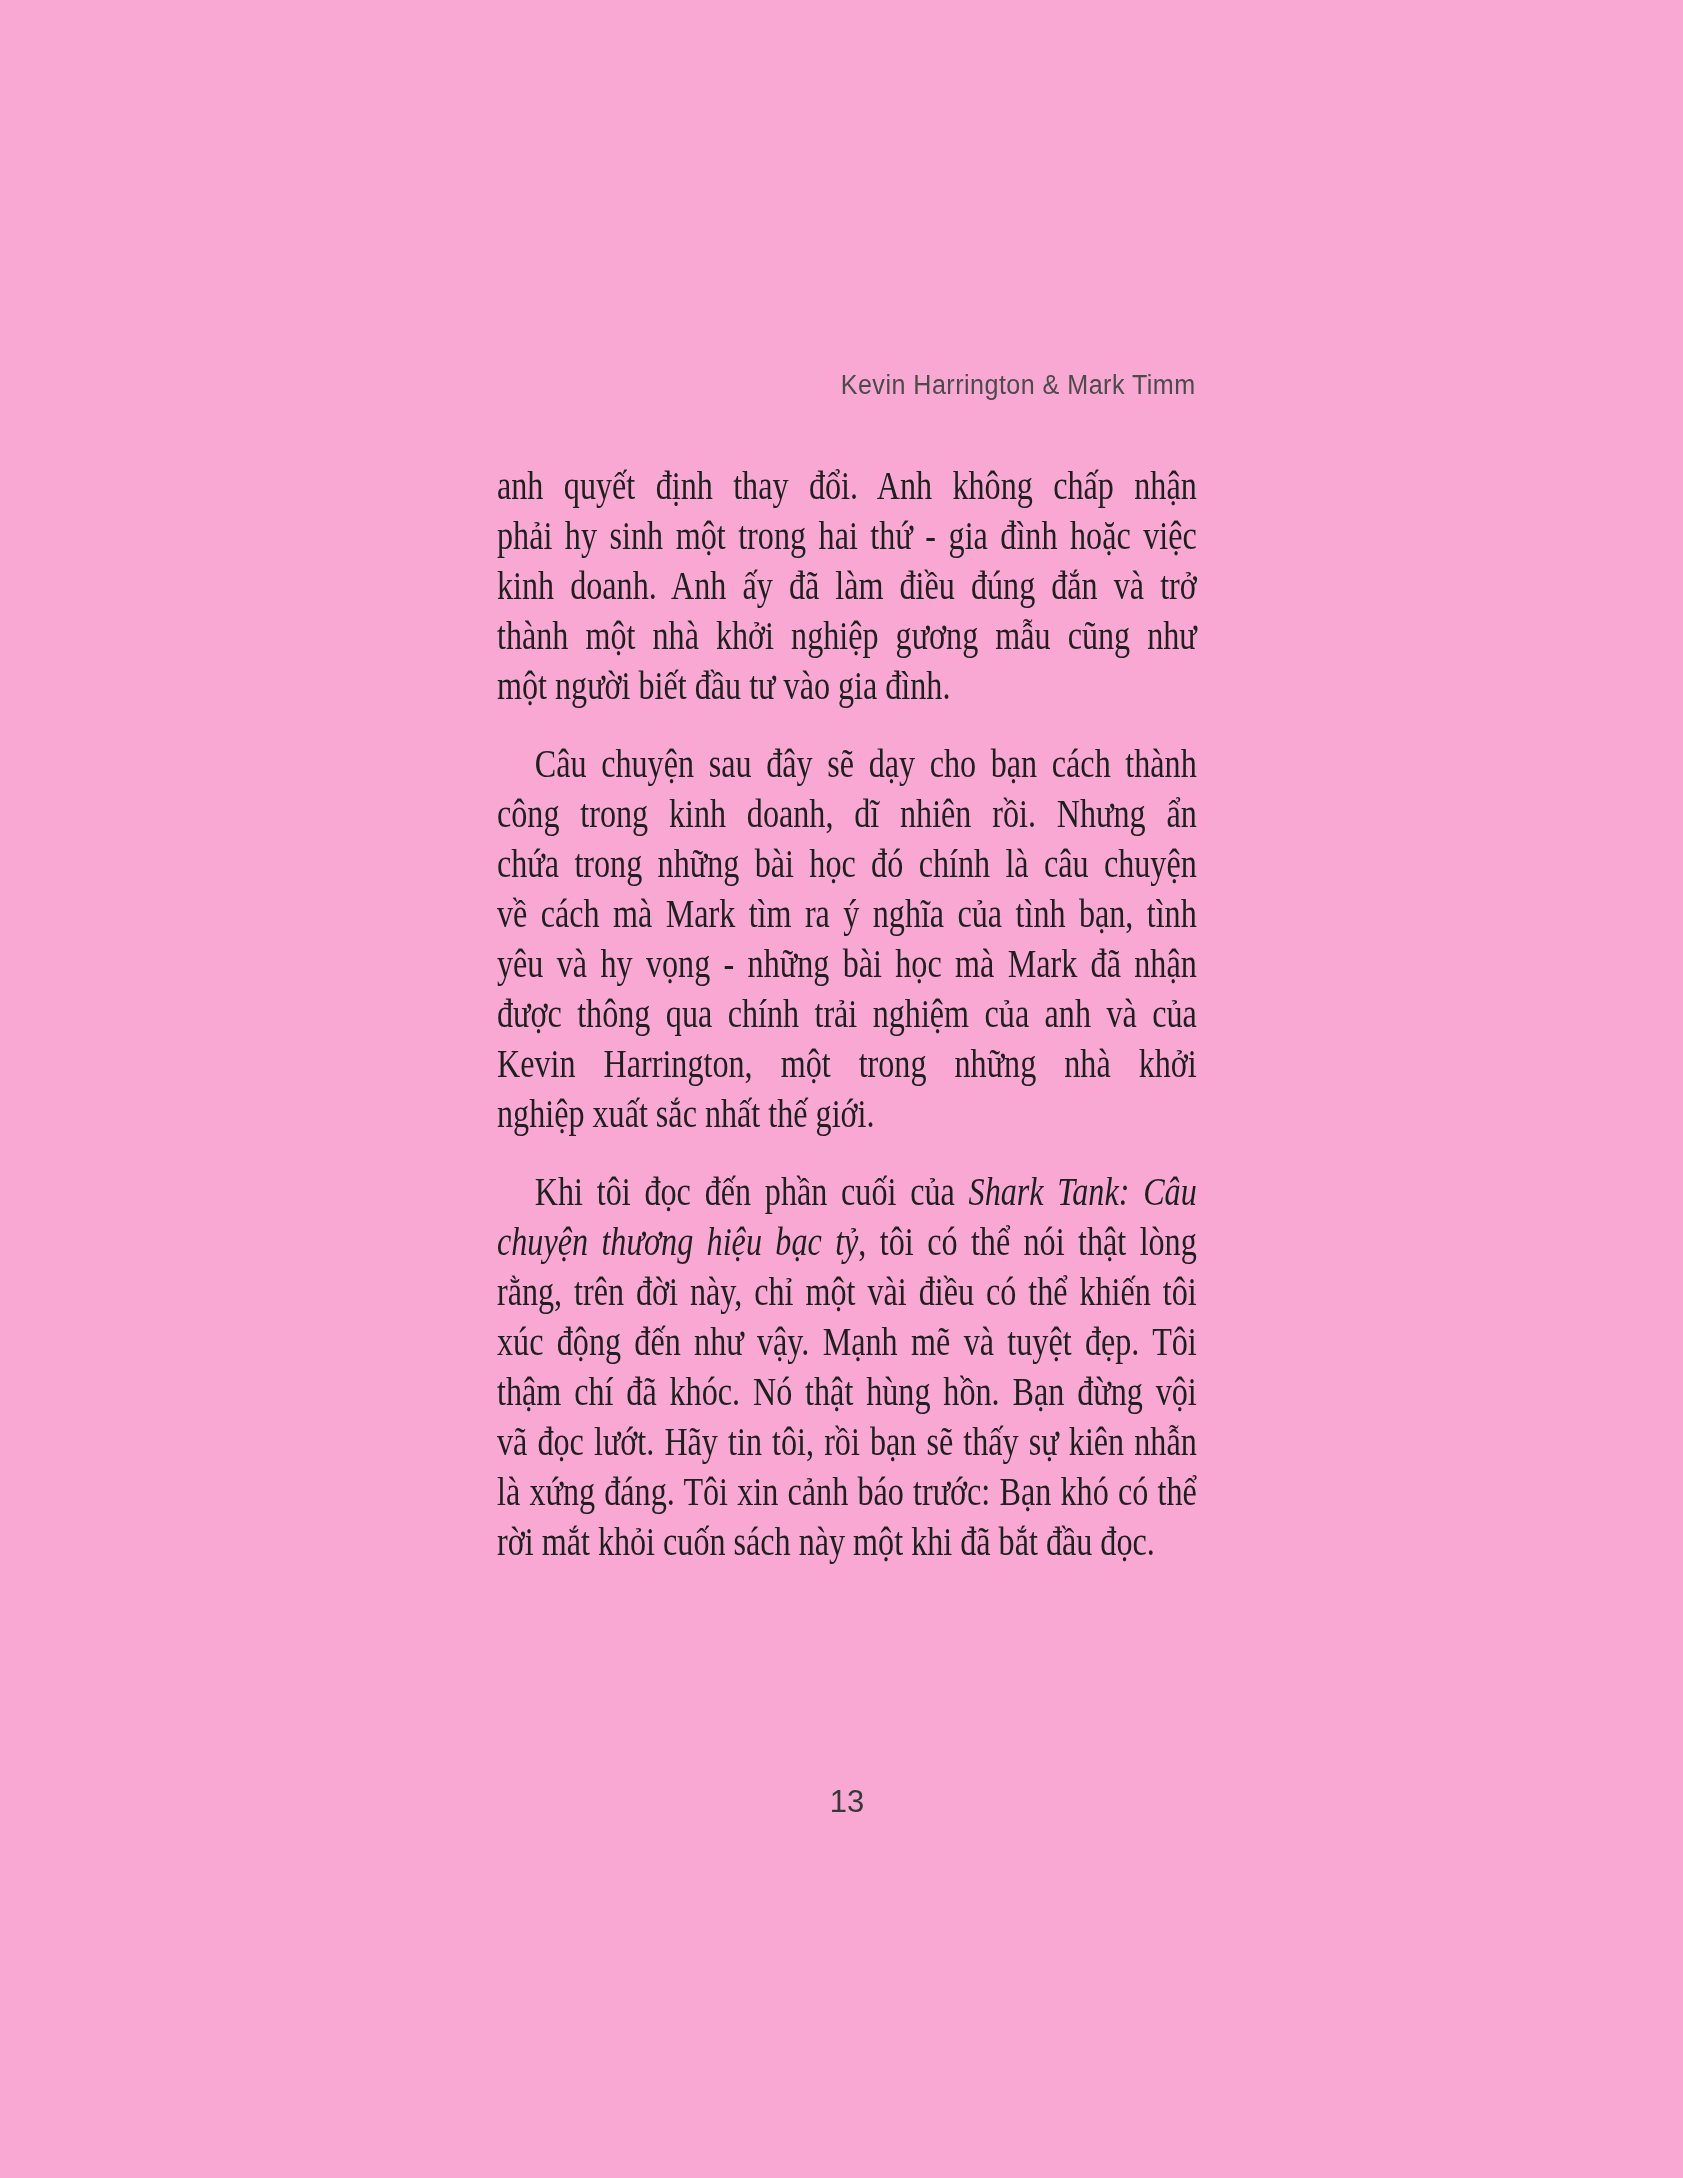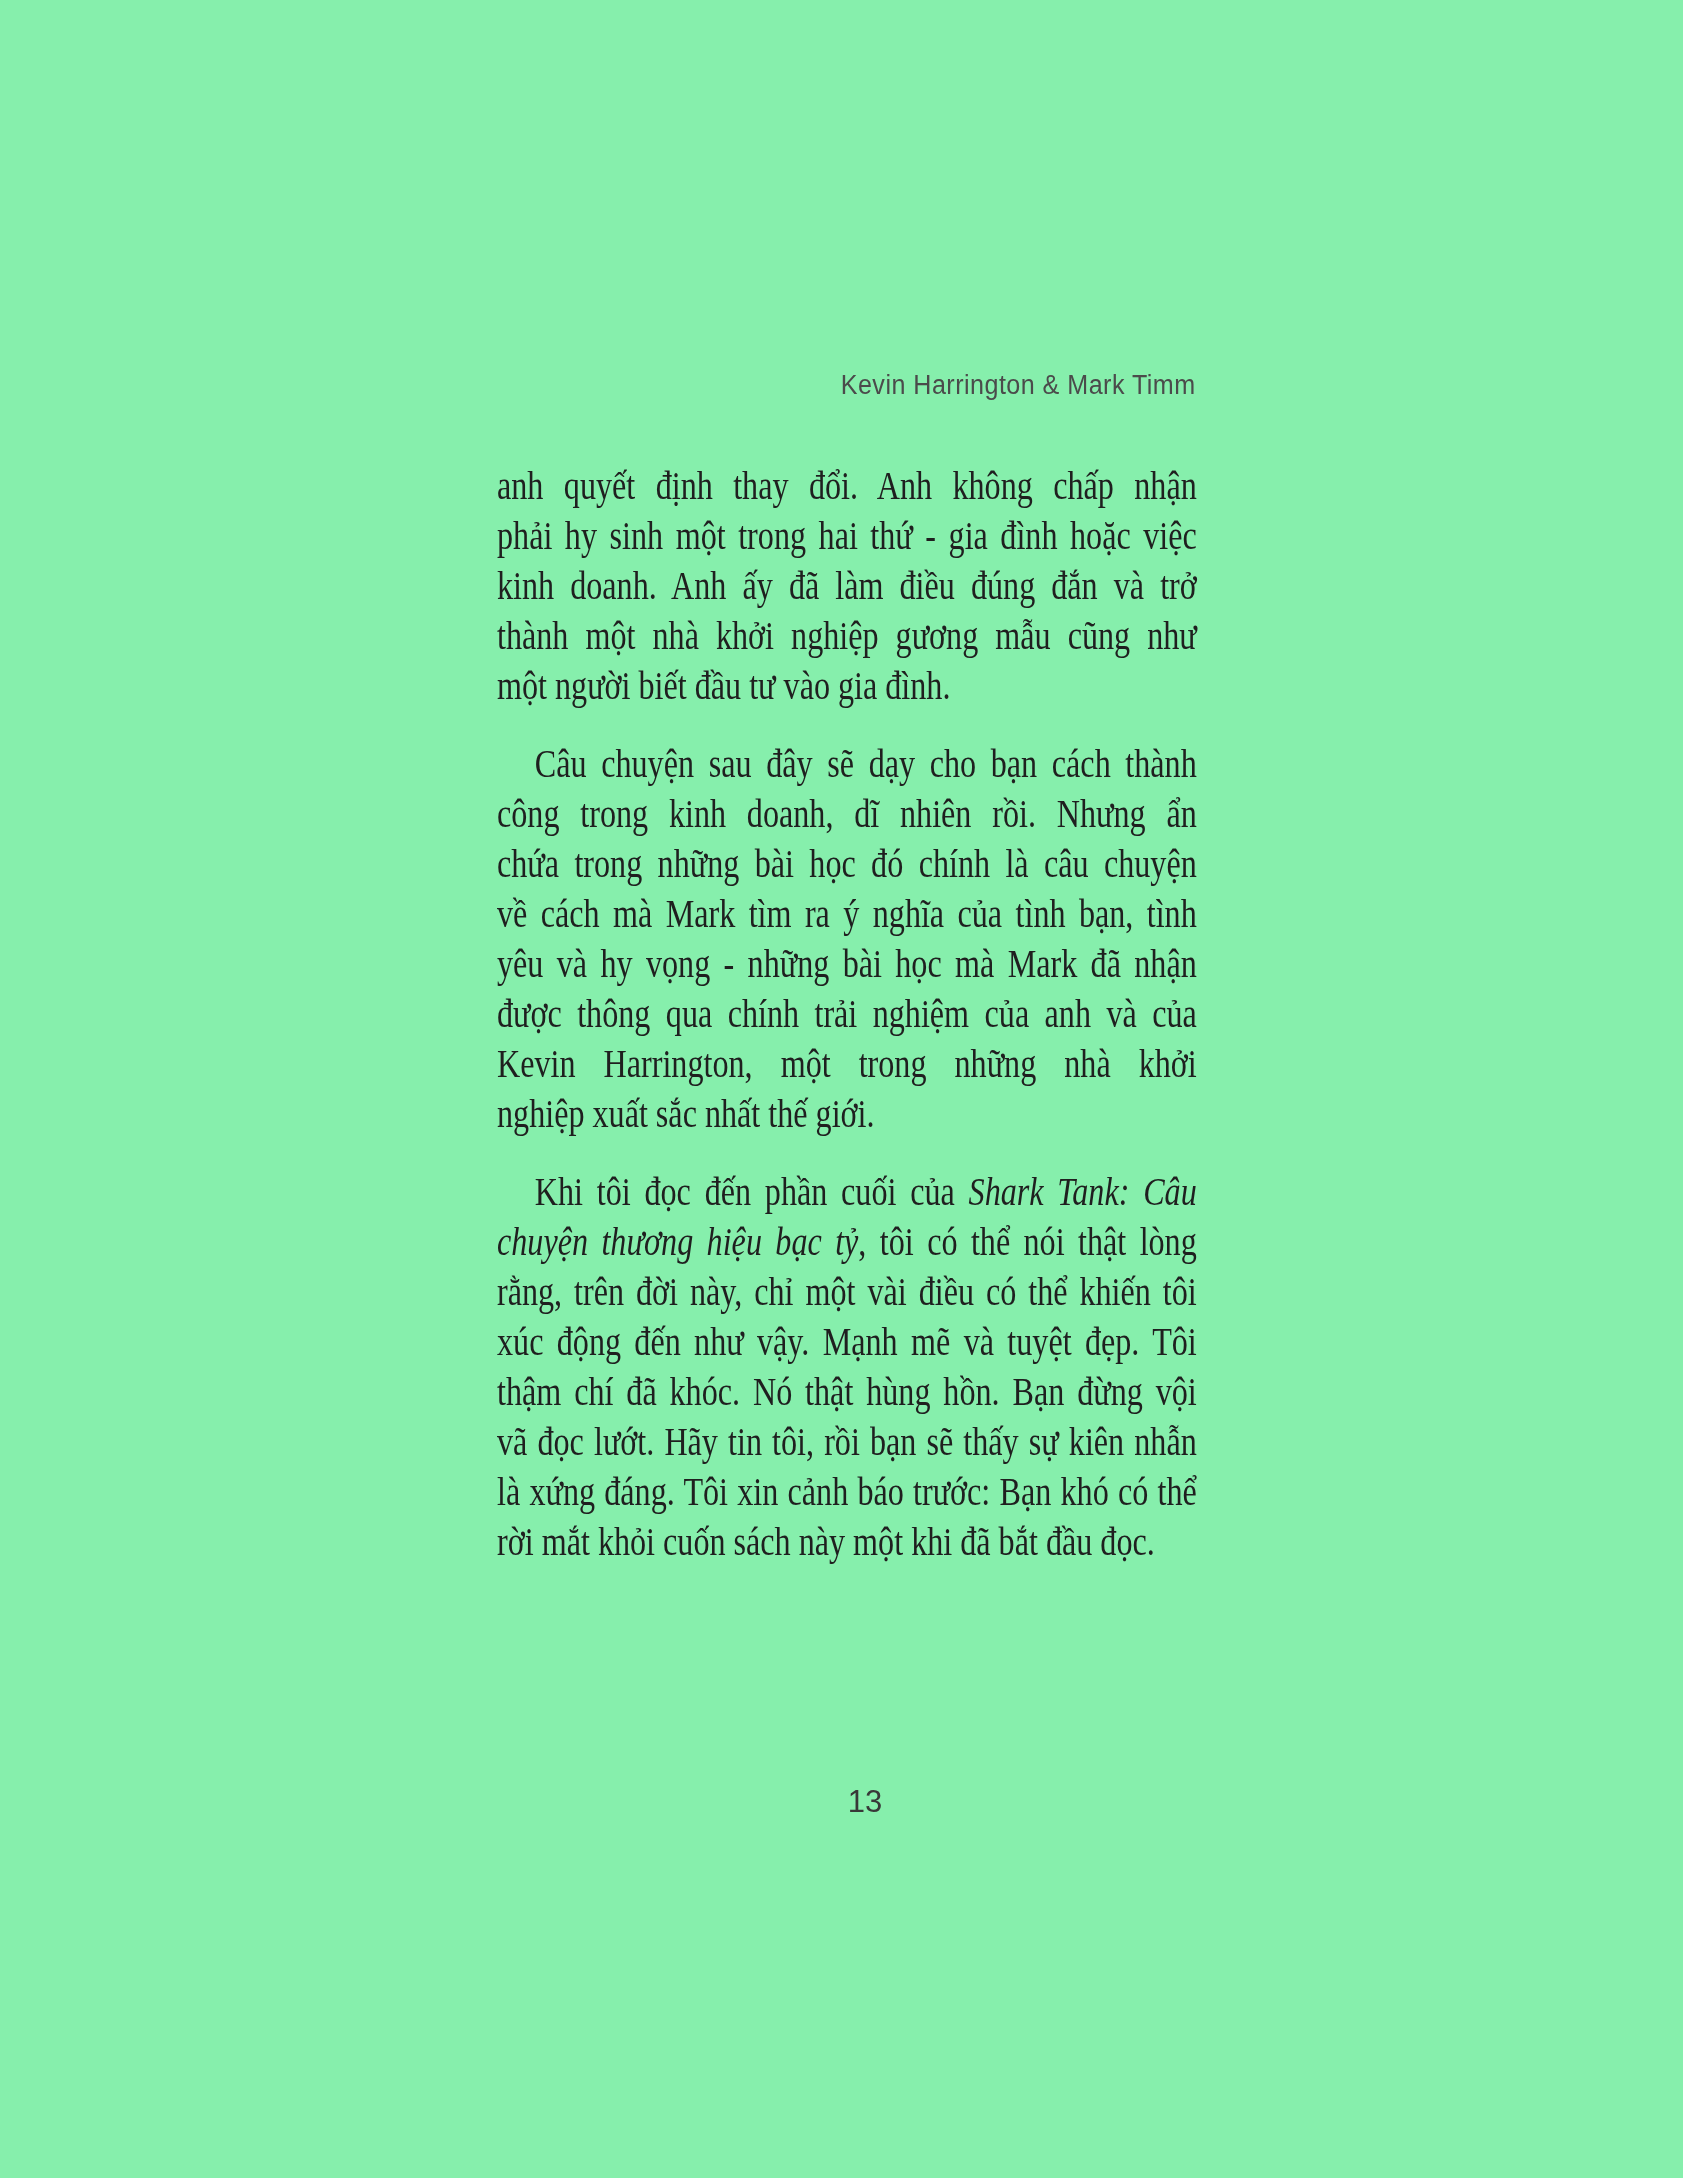--- a/index.html
+++ b/index.html
@@ -1,21 +1,21 @@
 <!DOCTYPE html>
 <html><head>
 <meta charset="utf-8">
 <style>
   * { margin: 0; padding: 0; box-sizing: border-box; }
   html, body { background: #ffffff; }
   .page {
     position: relative;
     width: 1683px;
     height: 2178px;
-    background: #86efac;
+    background: #f9a8d4;
     overflow: hidden;
     font-family: "Liberation Serif", "DejaVu Serif", serif;
   }
   .running-header {
     position: absolute;
     top: 370px;
     right: 487px;
     font-family: "Liberation Sans", "DejaVu Sans", sans-serif;
     font-weight: 300;
     font-size: 27px;
@@ -42,21 +42,21 @@
     text-align: justify;
     text-align-last: justify;
     transform: scaleX(0.8034);    
     transform-origin: 0 0;
   }
   .line.last-line { text-align-last: left; }
   .line.indented { padding-left: 47px; }
   .italic { font-style: italic; }
   .page-number {
     position: absolute;
-    left: 515px;
+    left: 497px;
     top: 1784px;
     width: 700px;
     text-align: center;
     font-family: "Liberation Sans", "DejaVu Sans", sans-serif;
     font-weight: 300;
     font-size: 31px;
     line-height: 36px;
     color: #383838;
   }
 </style>

